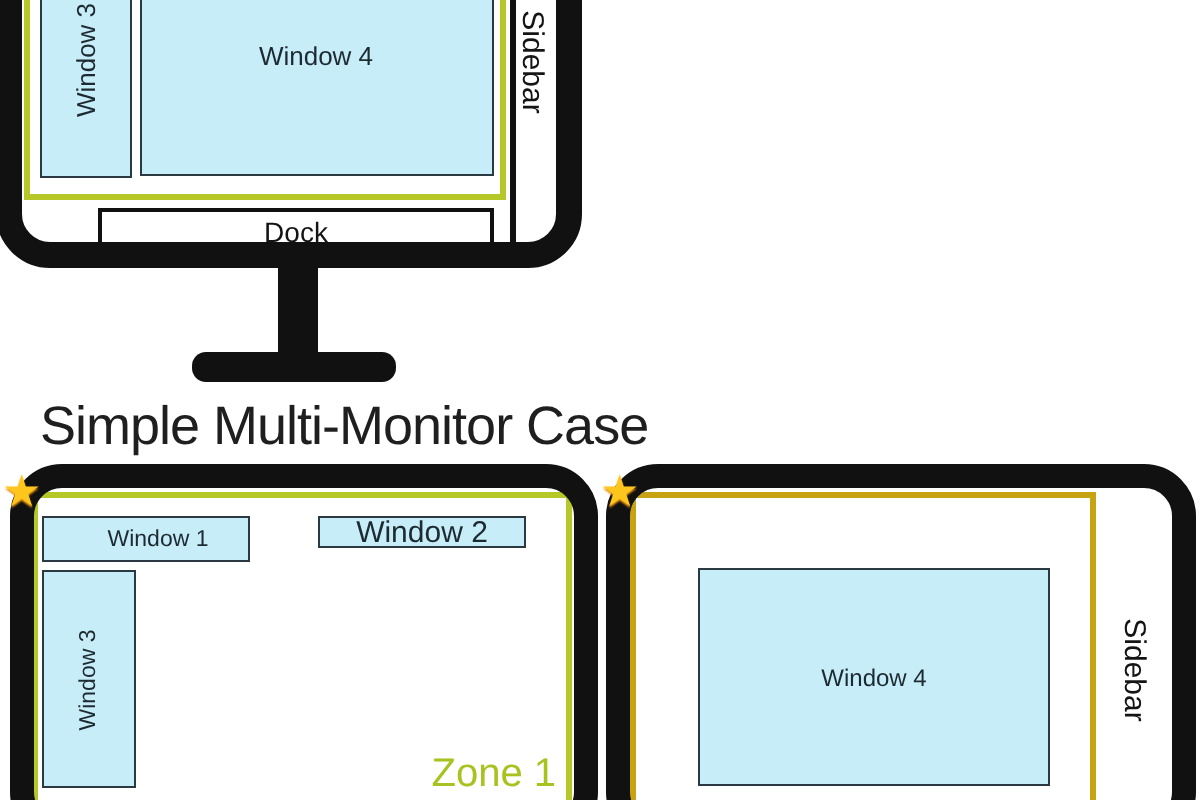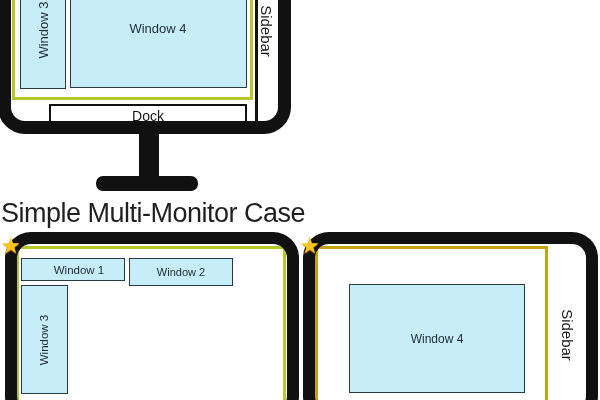--- a/index.html
+++ b/index.html
@@ -31,21 +31,21 @@
   .vlabel { position:absolute; transform:translate(-50%,-50%) rotate(-90deg); white-space:nowrap; z-index:3; color:var(--window_text,#1e2a31); }
   .vlabel.cw { transform:translate(-50%,-50%) rotate(90deg); color:var(--panel_text,#141414); }
   .vwin { writing-mode:horizontal-tb; transform:rotate(-90deg); white-space:nowrap; }
   .star {
     position:absolute; z-index:6; font-size:22px; line-height:22px;
     color:var(--star_yellow,#ffc61e);
     text-shadow:0 1px 1px var(--star_orange,#e8920f);
   }
   .title {
     position:absolute; z-index:4; color:var(--title_text,#1f1f1f);
-    font-size:27px; line-height:30px; letter-spacing:-0.5px; white-space:nowrap;
+    font-size:27px; line-height:30px; letter-spacing:-0.5px; white-space:nowrap;margin-left:19px;
   }
   .zone-tag { position:absolute; z-index:3; font-size:20px; color:var(--zone_green_text,#a9c21f); white-space:nowrap; }
 </style>
 </head>
 <body>
 
 <div id="screen">
 
   <div class="frame-bg" style="left:-2px; top:-76px; width:293px; height:210px;"></div>
 
@@ -72,28 +72,29 @@
   <div class="title" style="left:1px; top:198px;">Simple Multi-Monitor Case</div>
 
   <div class="frame-bg" style="left:5px; top:232px; width:294px; height:190px; border-radius:26px;"></div>
 
   <div class="zone" style="left:16px; top:246px; width:270px; height:170px;"></div>
 
   <div class="window" style="left:21px; top:258px; width:104px; height:23px; font-size:11.5px;padding-left:12px;">
     <span>Window 1</span>
   </div>
 
-  <div class="window" style="left:129px; top:258px; width:104px; height:28px; font-size:11px;">
+  <div class="window" style="left:159px; top:258px; width:104px; height:16px; font-size:15px;">
     <span>Window 2</span>
   </div>
 
   <div class="window" style="left:21px; top:285px; width:47px; height:109px; font-size:11.5px;">
     <span class="vwin">Window 3</span>
   </div>
 
+  <div class="zone-tag" style="left:200px; top:376px; width:78px; text-align:right;">Zone 1</div>
 
   <div class="frame-border thin" style="left:5px; top:232px; width:294px; height:190px;"></div>
 
   <div class="star" style="left:1px; top:235px;">★</div>
 
   <div class="frame-bg" style="left:303px; top:232px; width:295px; height:190px; border-radius:26px;"></div>
 
   <div class="zone gold" style="left:315px; top:246px; width:233px; height:170px;"></div>
 
   <div class="window" style="left:349px; top:284px; width:176px; height:109px; font-size:12px;">

